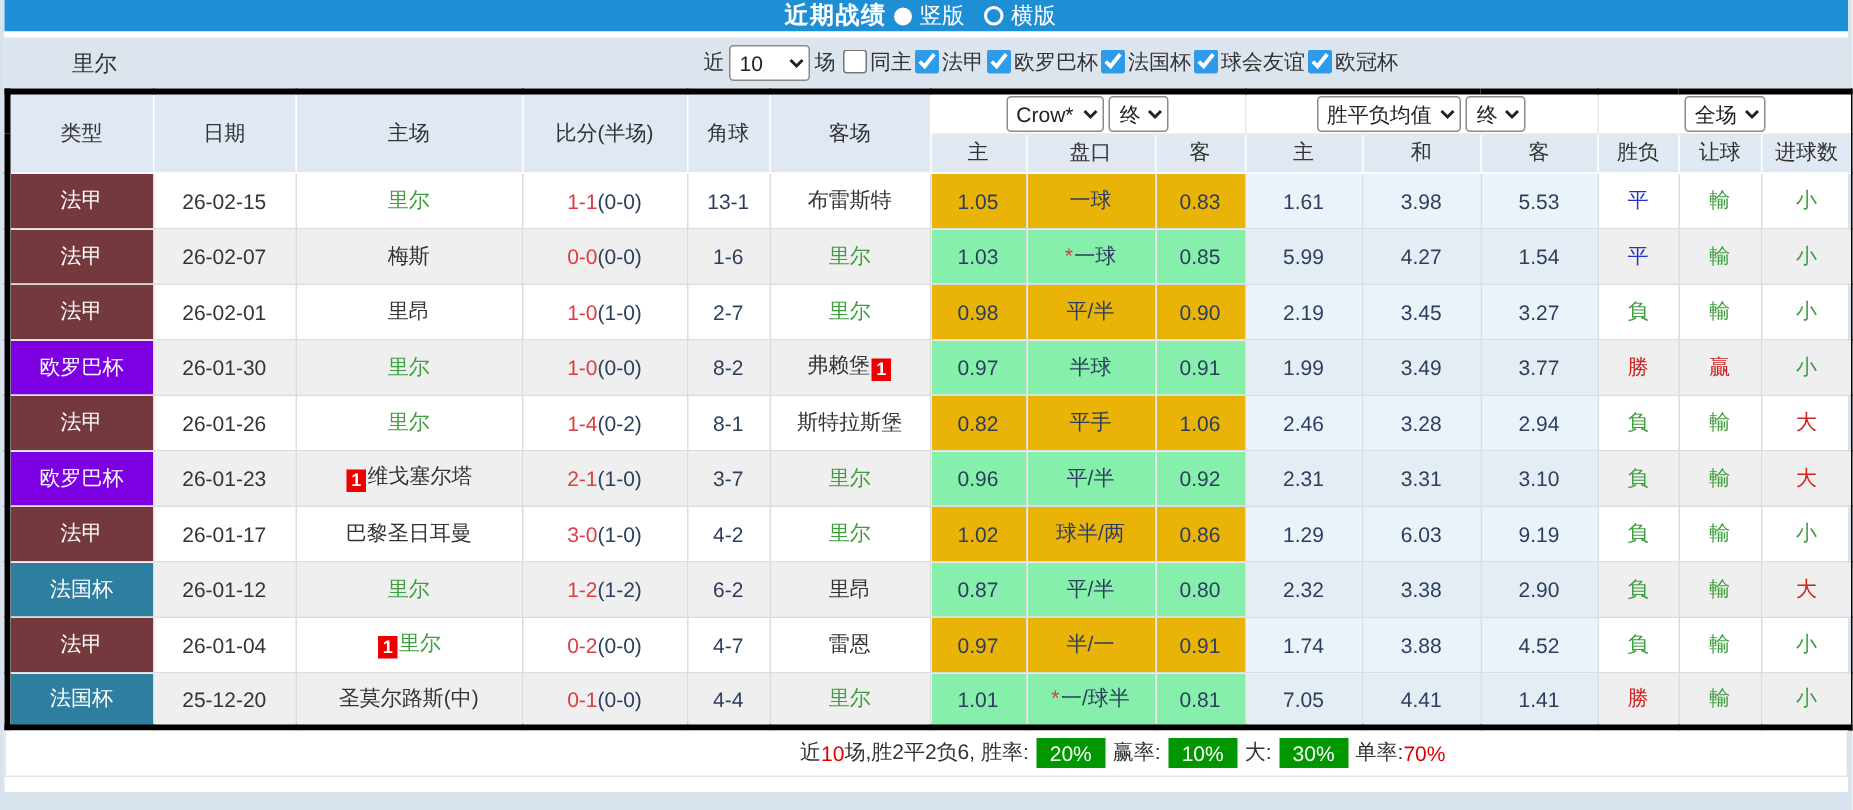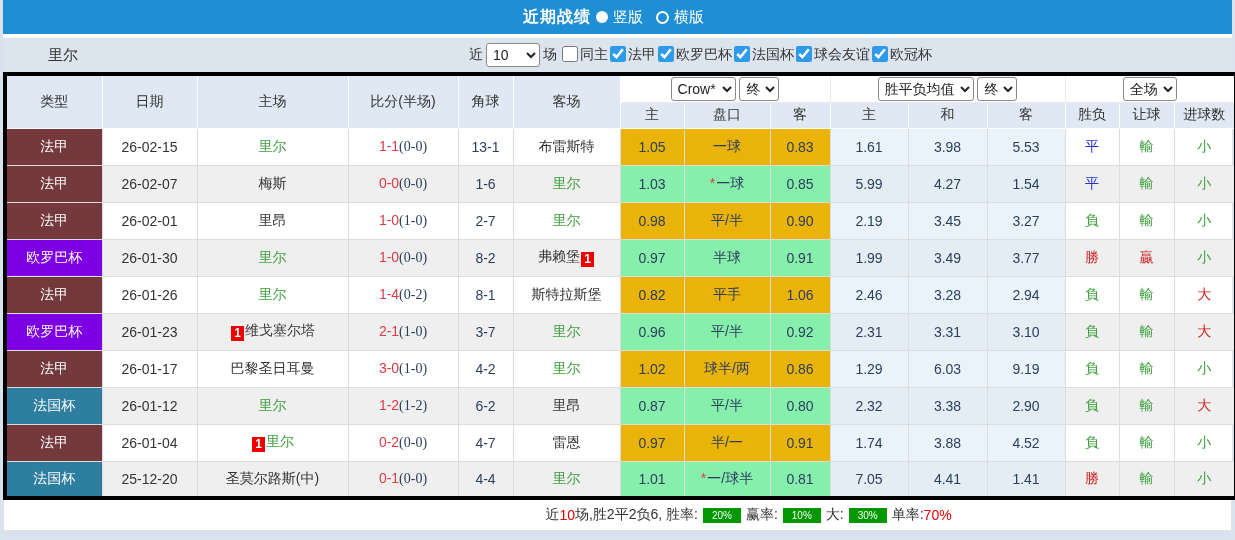--- a/index.html
+++ b/index.html
@@ -8,21 +8,21 @@
     width:1235px; height:540px;
     background:#d9e3ed;
     font-family:"Liberation Sans", sans-serif;
     font-size:14px; color:#333;
     overflow:hidden;
   }
   .page { margin:0 3px; height:528px; background:#fff; }
 
   
   .topbar {
-    height:34px; background:var(--bar-blue);
+    height:21px; background:var(--bar-blue);
     display:flex; align-items:center; justify-content:center;
     color:#fff; gap:5px;
   }
   .topbar .title { font-weight:bold; font-size:16px; letter-spacing:1px; }
   .radio-dot { width:12px; height:12px; border-radius:50%; background:#fff; display:inline-block; }
   .radio-ring { width:13px; height:13px; border-radius:50%; border:2px solid #fff; display:inline-block; background:transparent; }
   .radio-label { font-size:15px; color:#fff; margin-right:8px; }
   .gap { height:4px; background:#fff; }
 
   
@@ -58,41 +58,41 @@
   }
   tr.alt td { background:#efefef; }
   td.type { color:#fff; }
   td.crow { background:#eab308; color:var(--ink-navy); }
   tr.alt td.crow { background:#86efac; }
   td.euro { background:#eaf3fa; color:var(--ink-navy); }
   tr.alt td.euro { background:#e4edf4; }
   td.num { color:var(--ink-navy); }
   .green { color:var(--team-green); }
   .score { color:var(--score-red); }
-  .half { color:var(--ink-navy);font-family:Liberation Serif, serif; }
+  .half { color:var(--ink-navy); }
   .star { color:var(--score-red); margin-right:1px; }
   .badge {
     display:inline-block; background:var(--badge-red); color:#fff;
     font-size:12px; font-weight:bold; line-height:15px;
     min-width:13px; height:15px; vertical-align:-2px; margin:0 1px;
   }
   .res-red { color:var(--res-red); }
   .res-green { color:var(--team-green); }
   .res-blue { color:var(--res-blue); }
 
   
   .footer {
     height:31px; display:flex; align-items:center; justify-content:center;
     padding-left:262px; font-size:14px; background:#fff;
     border:1px solid #e3e3e3; border-top:none; width:1229px;
   }
   .footer .red { color:var(--footer-red); }
   .fbadge {
     display:inline-block; background:var(--footer-green); color:#fff;
-    padding:2px 9px; margin:0 5px; font-size:10px;
+    padding:2px 9px; margin:0 5px; font-size:14px;
   }
 </style>
 </head>
 <body>
 
 <div class="page">
 
   <div class="topbar">
     <span class="title">近期战绩</span>
     <span class="radio-dot"></span>

